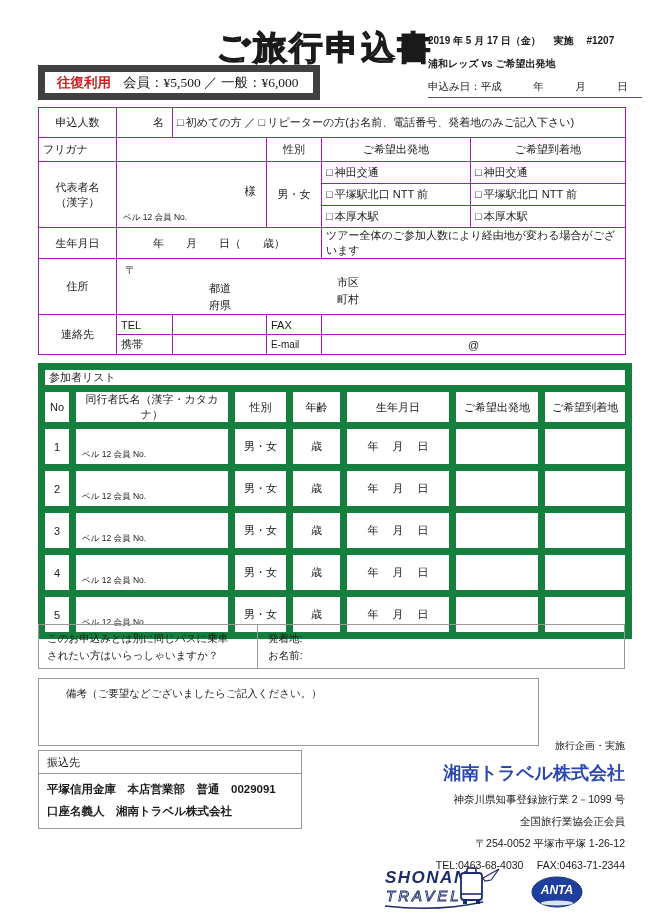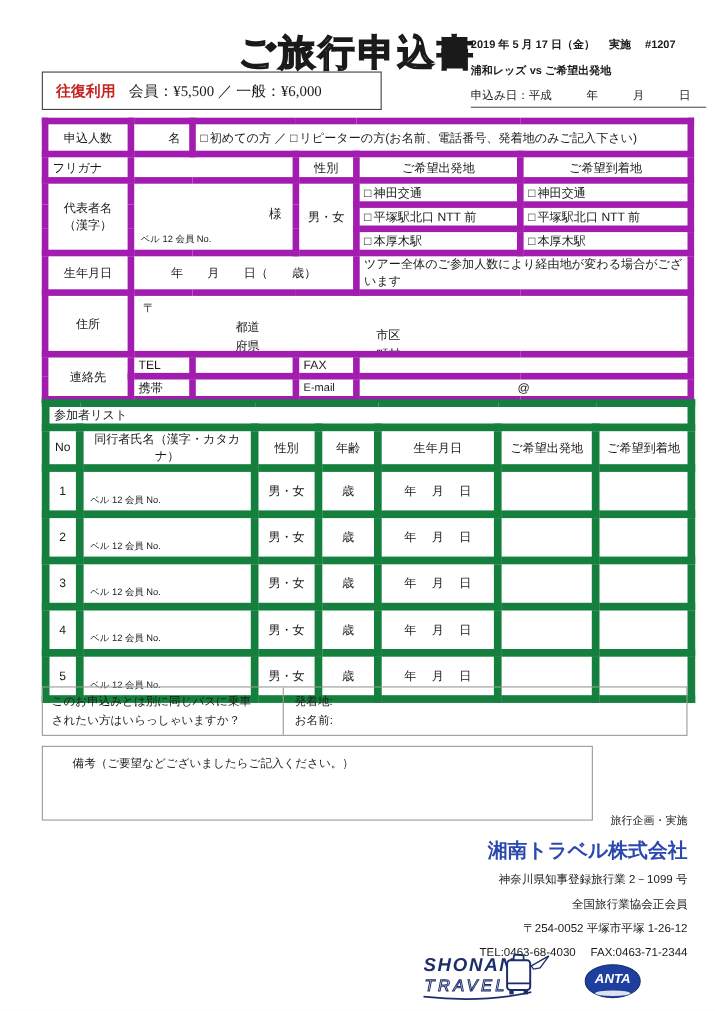--- a/index.html
+++ b/index.html
@@ -12,42 +12,42 @@
   
   .title {
     position:absolute; top:26px; left:0; width:650px; text-align:center;
     font-size:33px; font-weight:bold; letter-spacing:3px;
     color:#ffffff; -webkit-text-stroke:1.4px #1a1a1a;
   }
   .event-block { position:absolute; left:428px; top:34px; width:214px; }
   .event-block .line1, .event-block .line2 { font-size:10px; font-weight:bold; white-space:nowrap; margin-bottom:9px; }
   .event-block .line3 { font-size:10.5px; border-bottom:1px solid #555; padding-bottom:3px; white-space:nowrap; }
   .price-box {
-    position:absolute; left:38px; top:65px; width:309px; height:35px;
-    border:1px solid #404040; display:flex; align-items:center; padding-left:12px;
+    position:absolute; left:38px; top:65px; width:282px; height:35px;
+    border:7px solid #404040; display:flex; align-items:center; padding-left:12px;
     font-family:"Liberation Serif","DejaVu Serif",serif; font-size:13.5px;
   }
   .price-box .usage { font-weight:600; margin-right:12px; }
   
   table { border-collapse:collapse; table-layout:fixed; }
   .main-table { position:absolute; left:38px; top:107px; width:587px; }
-  .main-table td { border:6px solid #a21caf; font-size:11px; padding:0 4px; overflow:hidden; }
+  .main-table td { border:1px solid #a21caf; font-size:11px; padding:0 4px; overflow:hidden; }
   .part-table { position:absolute; left:38px; top:363px; width:587px; }
   .part-table td { border:7px solid #15803d; font-size:11px; padding:0 4px; overflow:hidden; }
   .lbl { text-align:center; }
   .small-lbl { font-size:9.5px; }
   .cell-rel { position:relative; }
   .member-no { position:absolute; left:6px; bottom:3px; font-size:8.5px; color:#222; }
   .honorific { position:absolute; right:10px; top:34%; font-size:11.5px; }
   .chk { display:inline-block; margin-right:2px; font-size:11px; }
   .center { text-align:center; }
   .addr-cell { position:relative; }
   .postal { position:absolute; left:8px; top:4px; font-size:11px; }
   .pref-block { position:absolute; left:92px; top:21px; text-align:center; font-size:11px; line-height:1.55; }
-  .city-block { position:absolute; left:220px; top:28px; text-align:center; font-size:11px; line-height:1.55; }
+  .city-block { position:absolute; left:220px; top:15px; text-align:center; font-size:11px; line-height:1.55; }
   .note-cell { font-size:9.6px; padding-left:6px; }
   
   .bus-box {
     position:absolute; left:38px; top:624px; width:587px; height:45px;
     border:1px solid #999; display:flex;
   }
   .bus-box .q { width:219px; border-right:1px solid #999; padding:5px 8px 0 8px; font-size:10.5px; line-height:1.65; }
   .bus-box .ans { flex:1; padding:5px 0 0 10px; font-size:10.5px; line-height:1.65; }
   .notes-box {
     position:absolute; left:38px; top:678px; width:501px; height:68px;
@@ -265,20 +265,27 @@
     <div class="ans">
       <div>発着地:</div>
       <div>お名前:</div>
     </div>
   </div>
 
   <div class="notes-box">
     <span>備考（ご要望などございましたらご記入ください。）</span>
   </div>
 
+  <div class="bank-box">
+    <div class="bank-title">振込先</div>
+    <div class="bank-body">
+      <div>平塚信用金庫　本店営業部　普通　0029091</div>
+      <div>口座名義人　湘南トラベル株式会社</div>
+    </div>
+  </div>
 
   <div class="footer-block">
     <div class="f-plan">旅行企画・実施</div>
     <div class="f-company" id="company-name" style="color: rgb(43, 71, 176);">湘南トラベル株式会社</div>
     <div class="f-line">神奈川県知事登録旅行業 2－1099 号</div>
     <div class="f-line">全国旅行業協会正会員</div>
     <div class="f-line">〒254-0052 平塚市平塚 1-26-12</div>
     <div class="f-line">TEL:0463-68-4030　 FAX:0463-71-2344</div>
   </div>
 

